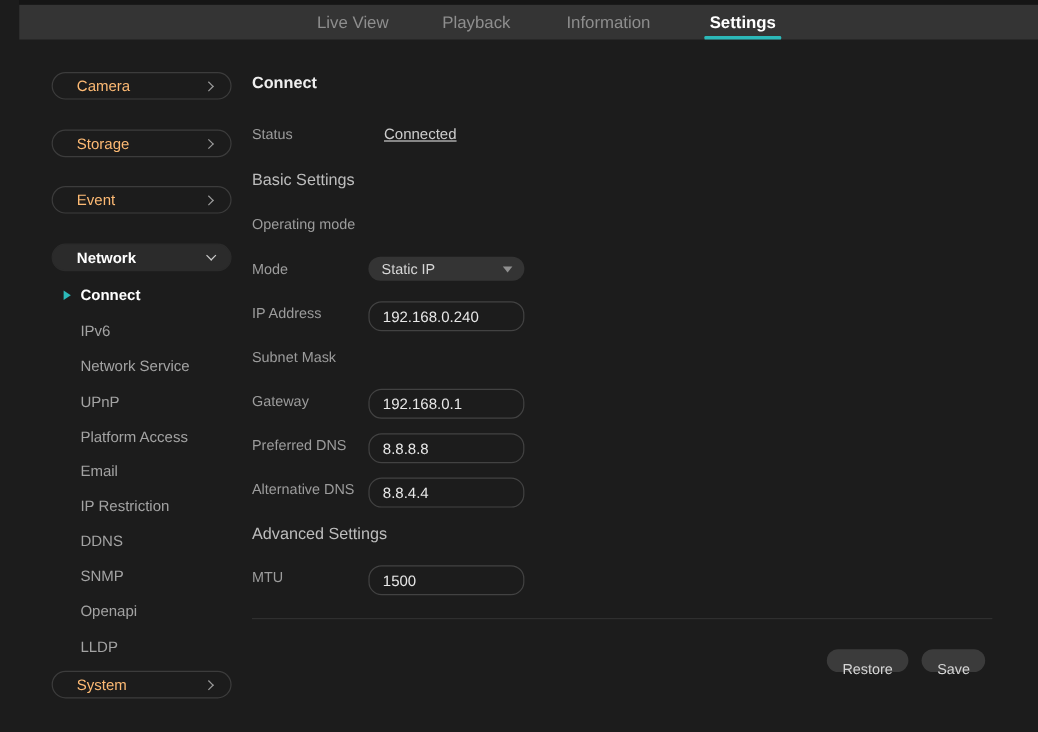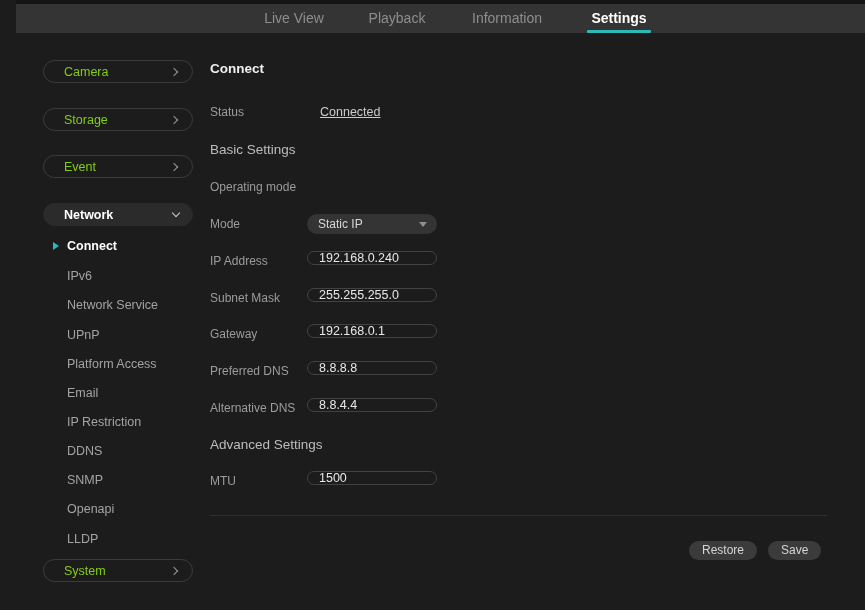--- a/index.html
+++ b/index.html
@@ -26,21 +26,21 @@
     background:#2cb9b9; border-radius:1px;
   }
 
   
   .pill {
     position:absolute; left:43px; width:150px; height:23px;
     border:1px solid #3c3c3c; border-radius:12px;
     display:flex; align-items:center; justify-content:space-between;
     padding:0 13px 0 20px; cursor:pointer; background:transparent;
   }
-  .pill-label { font-size:12.5px; color:#84cc16; }
+  .pill-label { font-size:12.5px; color:#fdba74; }
   .pill.expanded { background:#2b2b2b; border-color:#2b2b2b; }
   .pill.expanded .pill-label { color:#ffffff; font-weight:bold; }
   .chev { width:6px; height:6px; border-right:1.5px solid #9a9a9a; border-top:1.5px solid #9a9a9a; display:inline-block; }
   .chev.right { transform:rotate(45deg); margin-right:2px; }
   .chev.down  { transform:rotate(135deg); margin-top:-3px; border-color:#cccccc; }
 
   .subitem {
     position:absolute; left:67px; height:16px; line-height:16px;
     font-size:12.5px; color:#a3a3a3; cursor:pointer; white-space:nowrap;
   }
@@ -61,32 +61,32 @@
   .select-box {
     position:absolute; left:97px; width:130px; height:20px;
     background:#343434; border-radius:10px;
     display:flex; align-items:center; justify-content:space-between;
     padding:0 10px 0 11px; cursor:pointer;
   }
   .select-box .sel-val { font-size:12px; color:#d6d6d6; white-space:nowrap; }
   .caret-down { width:0; height:0; border-left:4px solid transparent; border-right:4px solid transparent; border-top:5px solid #8f8f8f; }
 
   .text-input {
-    position:absolute; left:97px; width:130px; height:14px;
+    position:absolute; left:97px; width:130px; height:25px;
     background:transparent; border:1px solid #424242; border-radius:11px;
     color:#e8e8e8; font-size:12.5px; padding:0 11px;
     font-family:"Liberation Sans", sans-serif; outline:none;
   }
 
   .divider { position:absolute; left:0; top:515px; width:617px; height:1px; background:#2f2f2f; }
 
   .btn {
     position:absolute; top:541px; height:19px; line-height:19px;
     background:#3b3b3b; border:none; border-radius:10px;
-    color:#d5d5d5; font-size:12px; padding:0 13px; cursor:pointer;
+    color:#d5d5d5; font-size:12px; padding:8px 13px; cursor:pointer;
     font-family:"Liberation Sans", sans-serif;
   }
   .btn.restore { left:479px; }
   .btn.save { left:558px; }
 </style>
 </head>
 <body>
 
 <div class="stage">
 
@@ -169,21 +169,20 @@
     <div class="row-label" style="top:214px;">Mode</div>
     <div class="select-box" style="top:214px;">
       <span class="sel-val">Static IP</span>
       <span class="caret-down"></span>
     </div>
 
     <div class="row-label" style="top:251px;">IP Address</div>
     <input class="text-input" style="top: 251px;" type="text" value="192.168.0.240">
 
     <div class="row-label" style="top:288px;">Subnet Mask</div>
-    <input class="text-input" style="top: 288px;" type="text" value="255.255.255.0">
 
     <div class="row-label" style="top:324px;">Gateway</div>
     <input class="text-input" style="top: 324px;" type="text" value="192.168.0.1">
 
     <div class="row-label" style="top:361px;text-align:center;">Preferred DNS</div>
     <input class="text-input" style="top: 361px;" type="text" value="8.8.8.8">
 
     <div class="row-label" style="top:398px;">Alternative DNS</div>
     <input class="text-input" style="top: 398px;" type="text" value="8.8.4.4">
 

